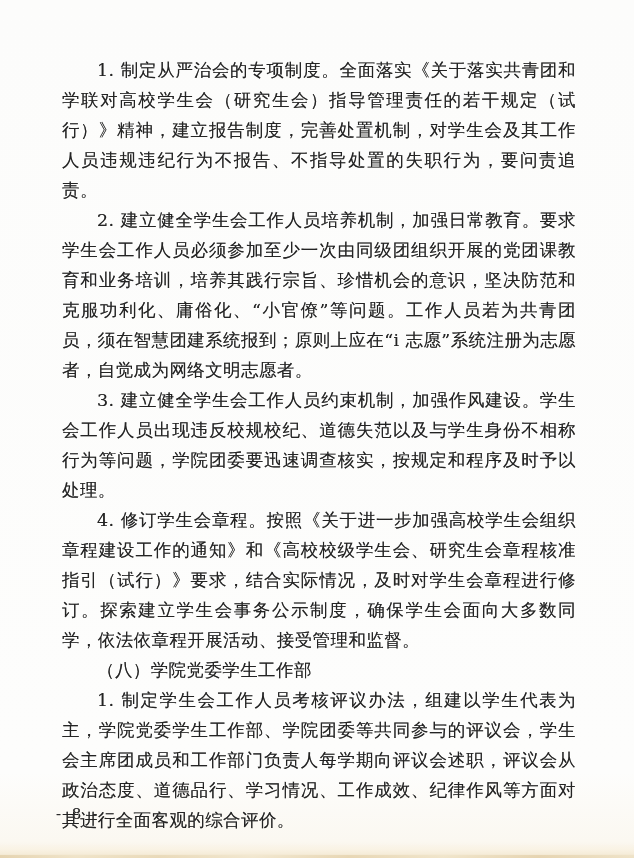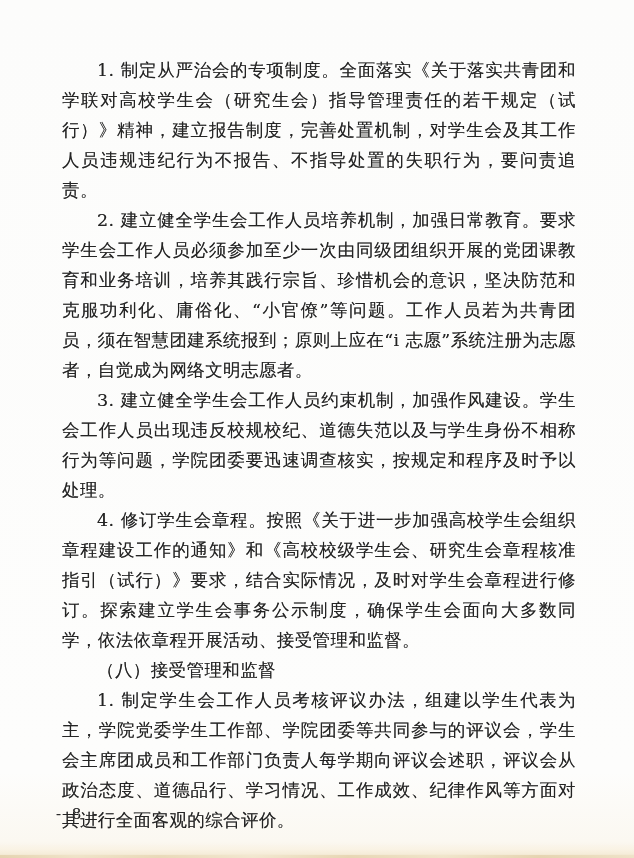--- a/index.html
+++ b/index.html
@@ -73,21 +73,21 @@
 </head>
 <body>
 
 <div class="page">
 
   <div class="doc-body">
     <p>1. 制定从严治会的专项制度。全面落实《关于落实共青团和学联对高校学生会（研究生会）指导管理责任的若干规定（试行）》精神，建立报告制度，完善处置机制，对学生会及其工作人员违规违纪行为不报告、不指导处置的失职行为，要问责追责。</p>
     <p>2. 建立健全学生会工作人员培养机制，加强日常教育。要求学生会工作人员必须参加至少一次由同级团组织开展的党团课教育和业务培训，培养其践行宗旨、珍惜机会的意识，坚决防范和克服功利化、庸俗化、“小官僚”等问题。工作人员若为共青团员，须在智慧团建系统报到；原则上应在“i 志愿”系统注册为志愿者，自觉成为网络文明志愿者。</p>
     <p>3. 建立健全学生会工作人员约束机制，加强作风建设。学生会工作人员出现违反校规校纪、道德失范以及与学生身份不相称行为等问题，学院团委要迅速调查核实，按规定和程序及时予以处理。</p>
     <p>4. 修订学生会章程。按照《关于进一步加强高校学生会组织章程建设工作的通知》和《高校校级学生会、研究生会章程核准指引（试行）》要求，结合实际情况，及时对学生会章程进行修订。探索建立学生会事务公示制度，确保学生会面向大多数同学，依法依章程开展活动、接受管理和监督。</p>
-    <p>（八）接受管理和监督</p>
+    <p>（八）学院党委学生工作部</p>
     <p>1. 制定学生会工作人员考核评议办法，组建以学生代表为主，学院党委学生工作部、学院团委等共同参与的评议会，学生会主席团成员和工作部门负责人每学期向评议会述职，评议会从政治态度、道德品行、学习情况、工作成效、纪律作风等方面对其进行全面客观的综合评价。</p>
   </div>
 
   <div class="page-number">- 8 -</div>
 
   <div class="scan-strip">
     <div class="scan-speckle"></div>
   </div>
 
 </div>

